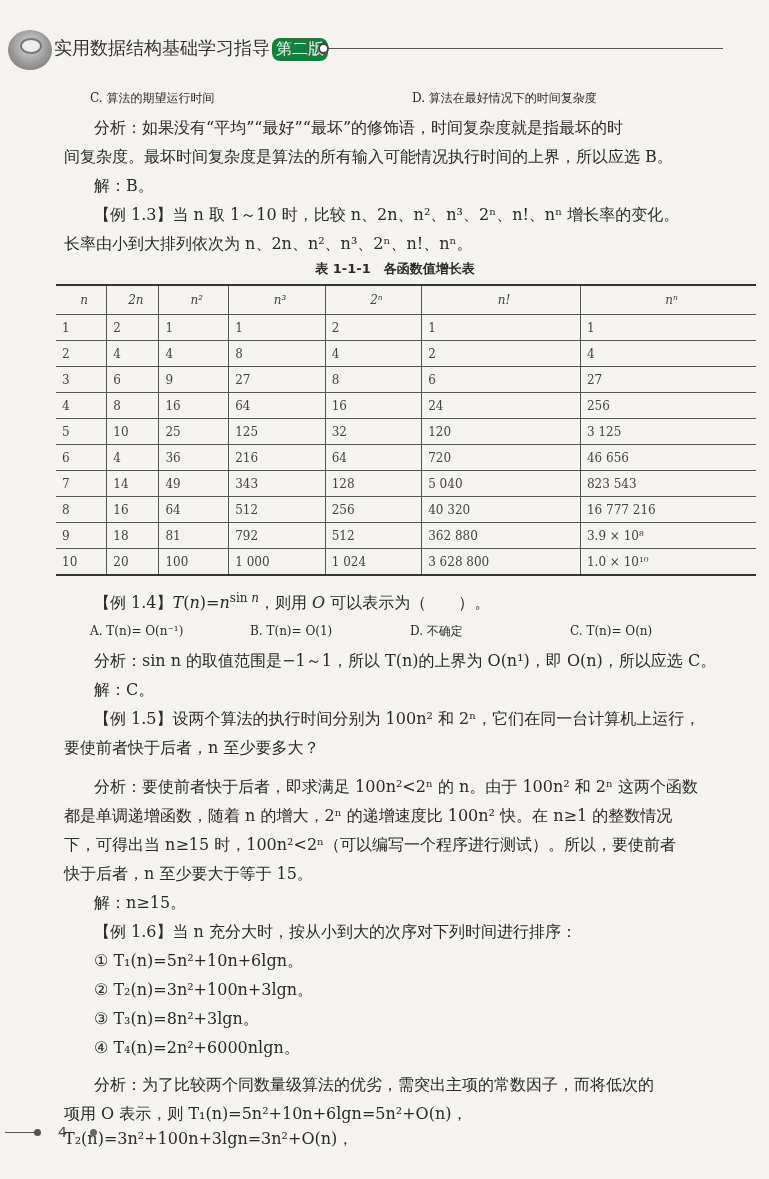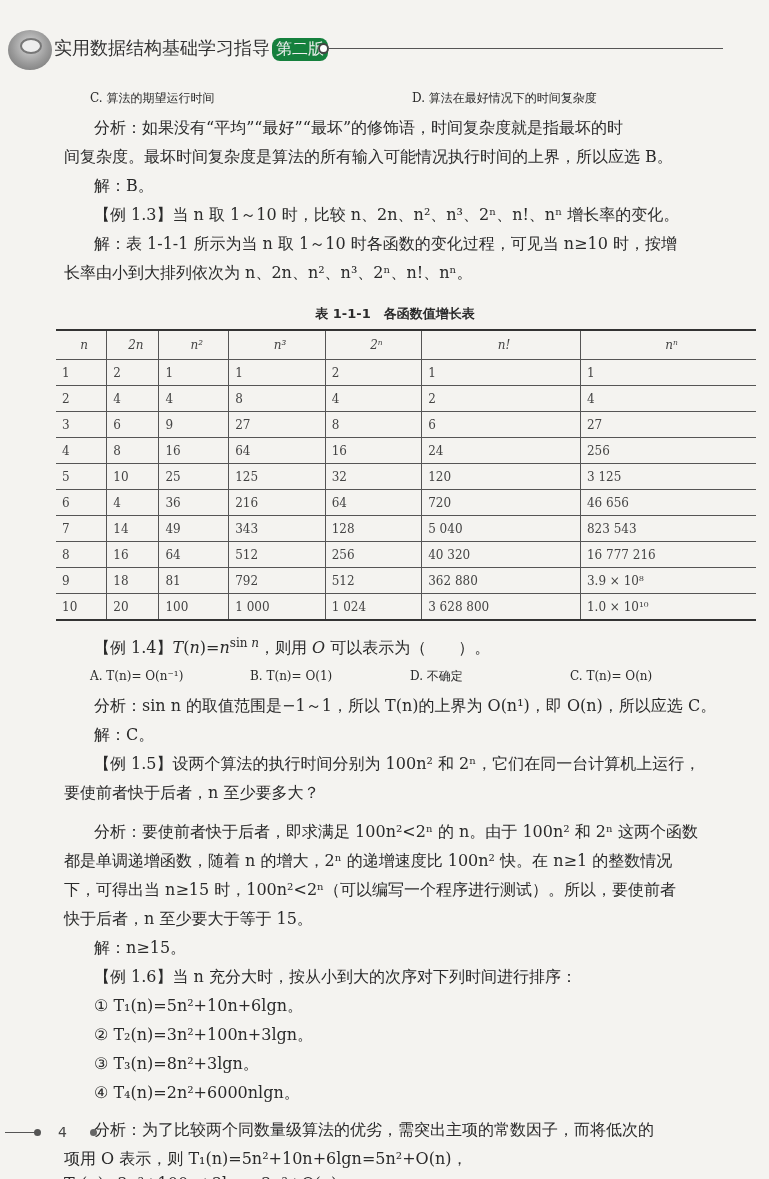--- a/index.html
+++ b/index.html
@@ -40,21 +40,21 @@
       position: absolute; left: 328px; top: 26px; width: 395px; height: 1px; background: #555;
     }
     .content { position: absolute; left: 60px; top: 86px; width: 670px; }
     p { margin: 4px; font-size: 16px; line-height: 25px; }
     .indent { text-indent: 30px; }
     .options-row { display: flex; padding-left: 30px; font-size: 12px; line-height: 25px; }
     .opt-cd { width: 322px; }
     .opt4 { width: 160px; }
     .table-caption {
       text-align: center; font-family: "DejaVu Sans", sans-serif;
-      font-size: 13px; font-weight: bold; margin: 20px 0 6px 0;
+      font-size: 13px; font-weight: bold; margin: 4px 0 6px 0;
     }
     table {
       border-collapse: collapse; width: 700px; margin-left: -4px;
       font-size: 12px; color: #444;
     }
     th, td {
       border-left: 1px solid #555; padding: 0 0 0 6px; height: 25px; text-align: left;
     }
     th { font-weight: normal; font-style: italic; text-align: center; height: 28px; }
     th:first-child, td:first-child { border-left: none; }
@@ -81,21 +81,20 @@
 <div class="content">
   <div class="options-row">
     <span class="opt-cd">C. 算法的期望运行时间</span>
     <span>D. 算法在最好情况下的时间复杂度</span>
   </div>
   <p class="indent">分析：如果没有“平均”“最好”“最坏”的修饰语，时间复杂度就是指最坏的时</p>
   <p>间复杂度。最坏时间复杂度是算法的所有输入可能情况执行时间的上界，所以应选 B。</p>
   <p class="indent">解：B。</p>
 
   <p class="indent">【例 1.3】当 n 取 1～10 时，比较 n、2n、n²、n³、2ⁿ、n!、nⁿ 增长率的变化。</p>
-  <p class="indent">解：表 1-1-1 所示为当 n 取 1～10 时各函数的变化过程，可见当 n≥10 时，按增</p>
   <p>长率由小到大排列依次为 n、2n、n²、n³、2ⁿ、n!、nⁿ。</p>
   <div class="table-caption">表 1-1-1　各函数值增长表</div>
 
   <table>
     <thead>
       <tr>
         <th>n</th>
         <th>2n</th>
         <th>n²</th>
         <th>n³</th>

